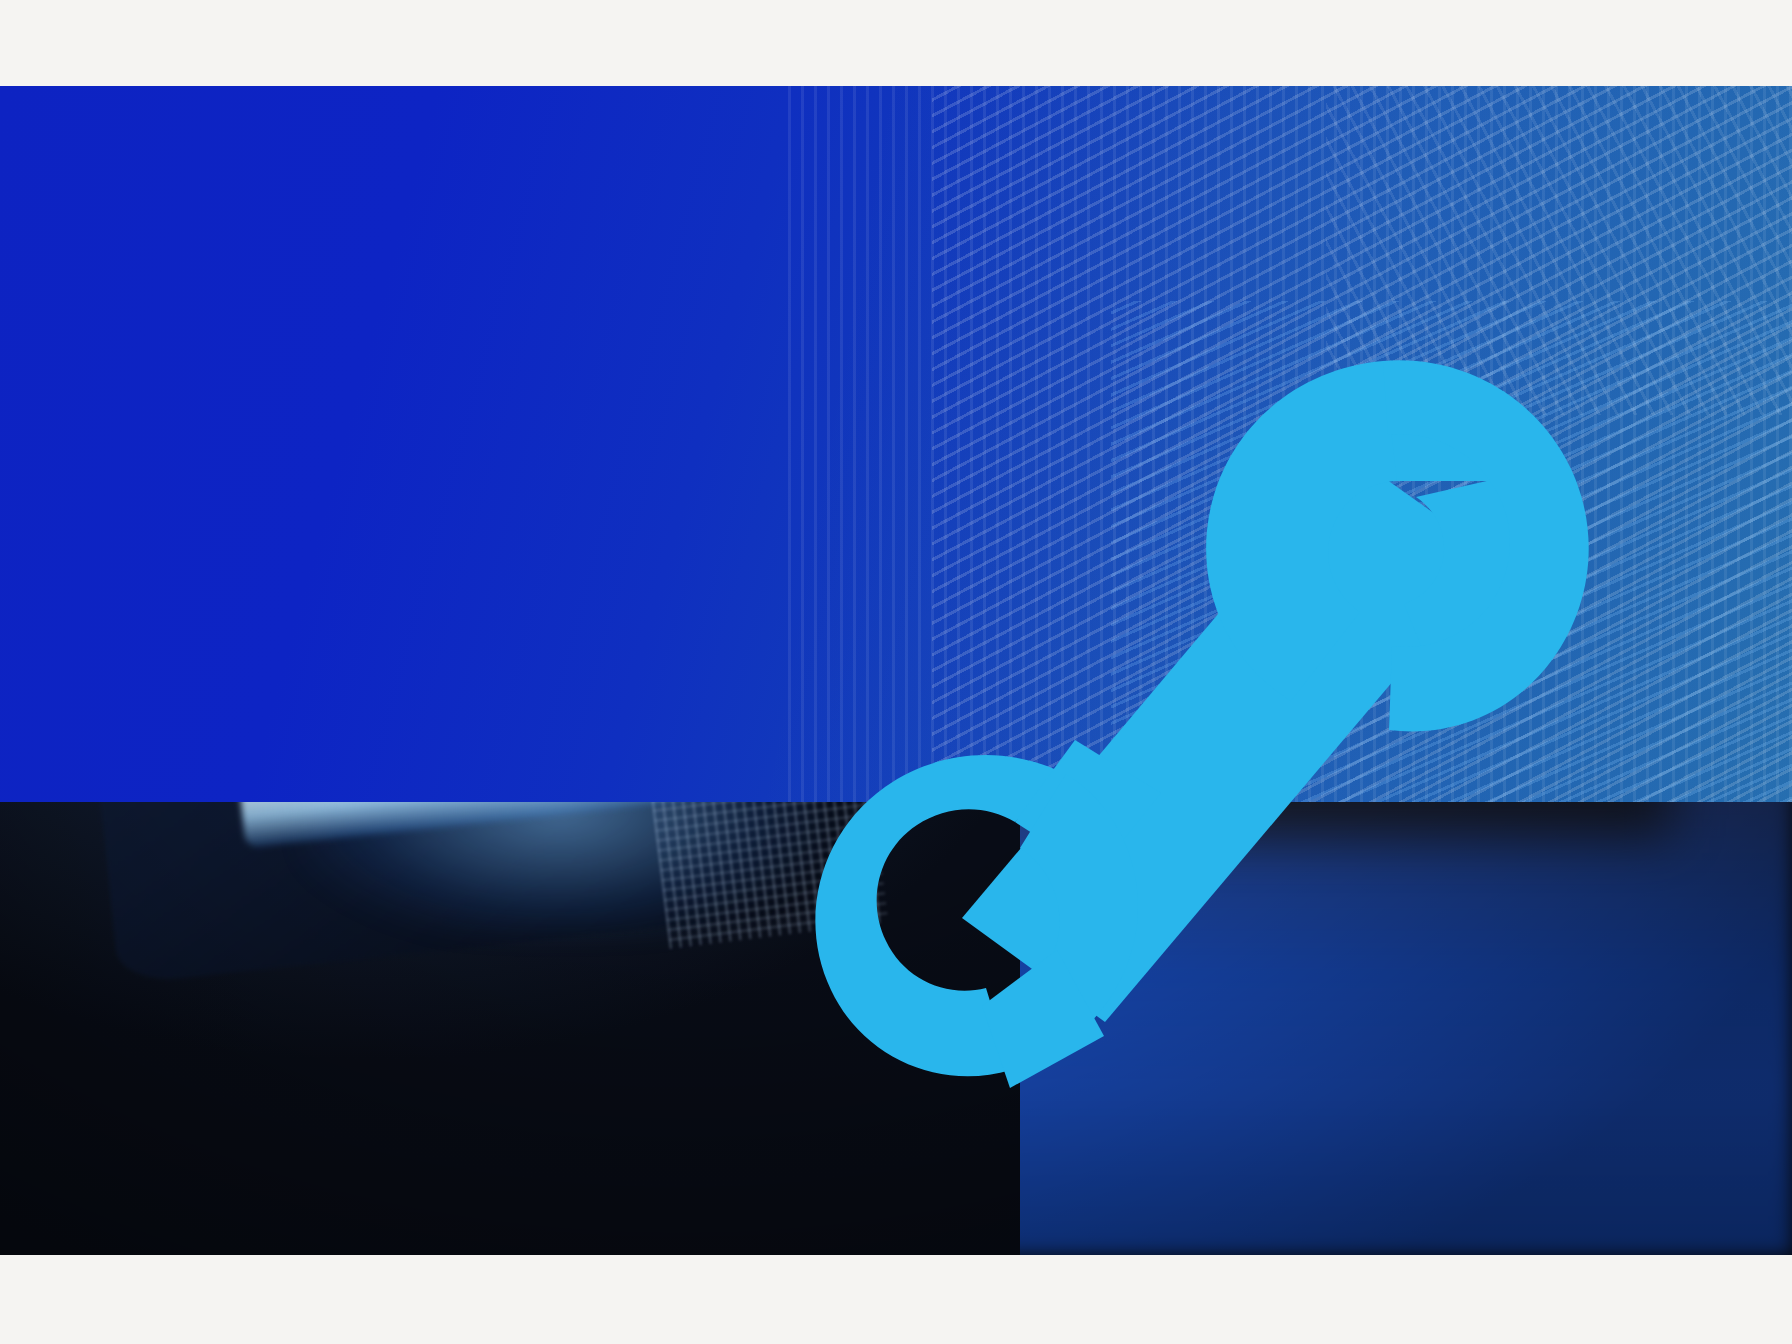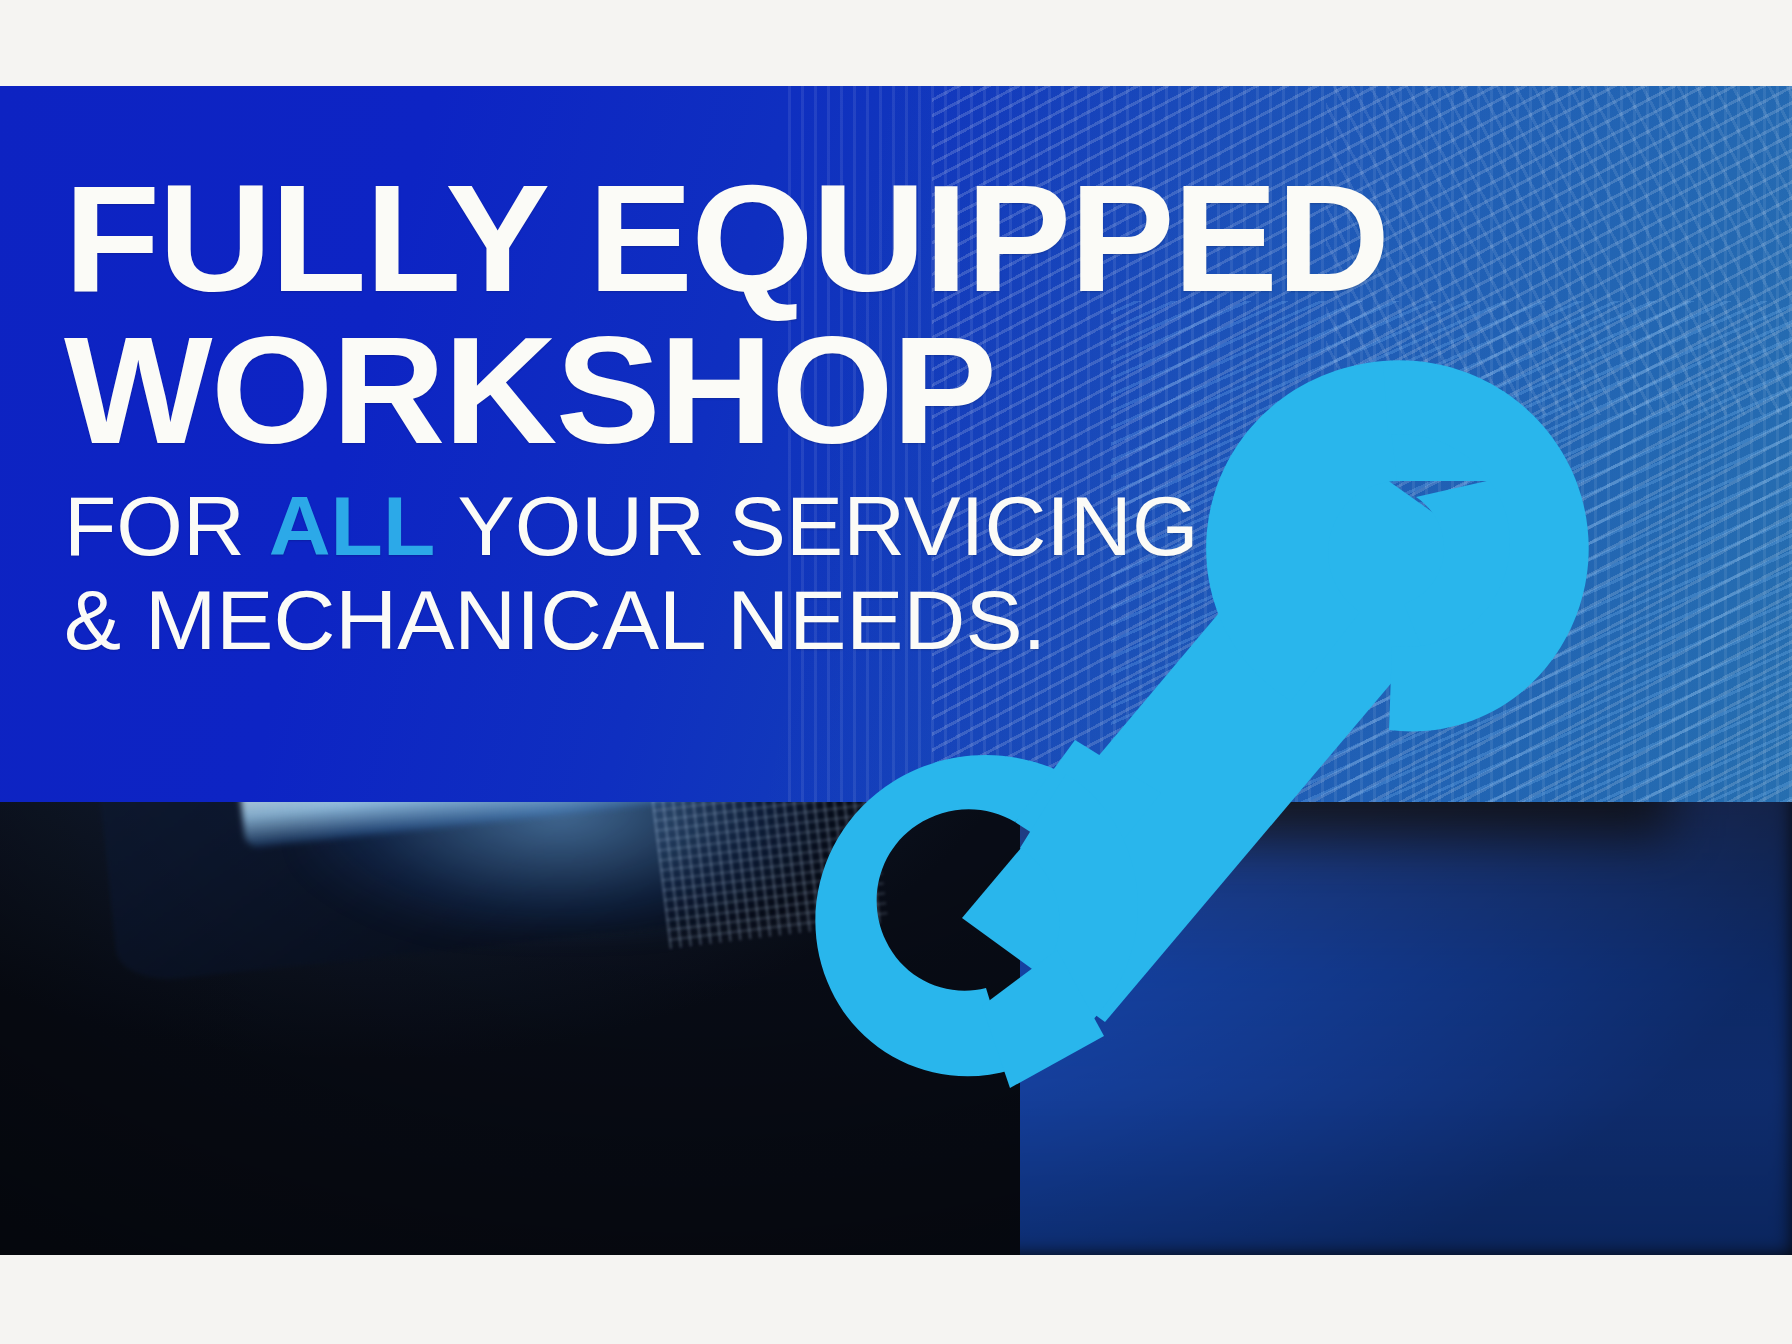--- a/index.html
+++ b/index.html
@@ -235,28 +235,20 @@
     <div class="photo-vignette"></div>
   </div>
 
   <div id="banner">
     <div class="stripes-v"></div>
     <div class="stripes-d1"></div>
     <div class="stripes-d2"></div>
     <div class="stripes-d3"></div>
     <div class="banner-sheen"></div>
 
-    <div id="copy">
-      <div class="headline headline-1">FULLY EQUIPPED</div>
-      <div class="headline headline-2">WORKSHOP</div>
-
-      <div class="subline subline-1"><span>FOR </span><span class="accent">ALL</span><span> YOUR SERVICING</span></div>
-
-      <div class="subline subline-2">&amp; MECHANICAL NEEDS.</div>
-    </div>
   </div>
 
   <svg id="wrench" viewBox="0 0 1792 1344">
     <g fill="#29b6ec">
 
       <path d="M1352 455 L1497 558 L1105 1022 L962 918 Z"></path>
 
       <path d="M1383 361
                C1300 368 1232 424 1212 502
                C1192 580 1224 660 1291 701

